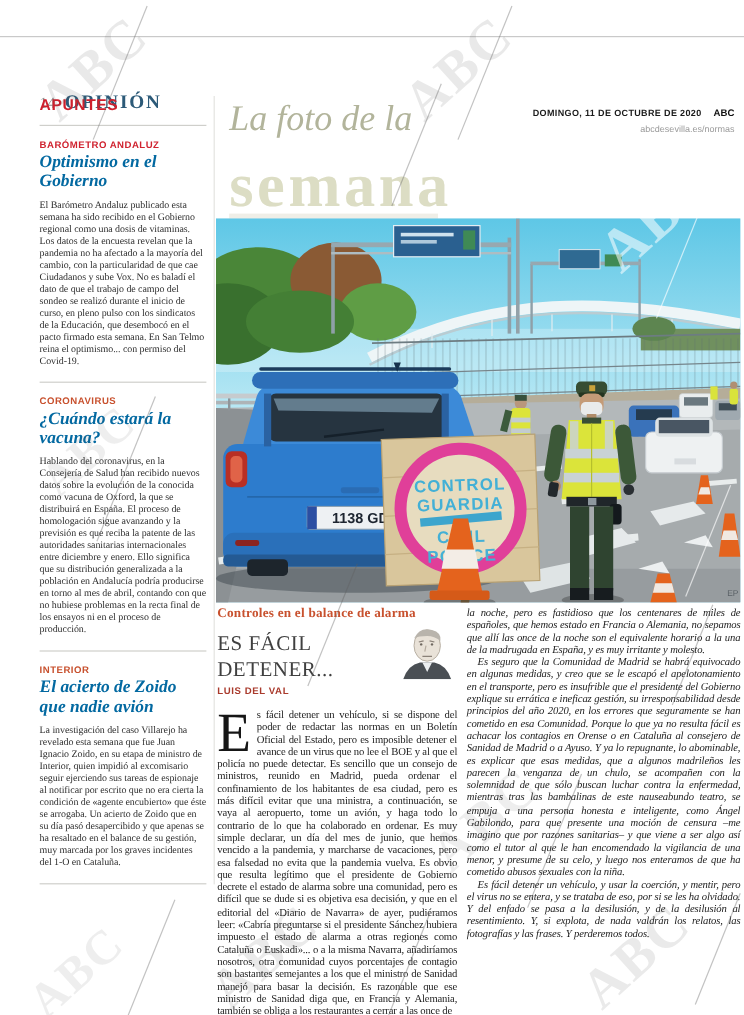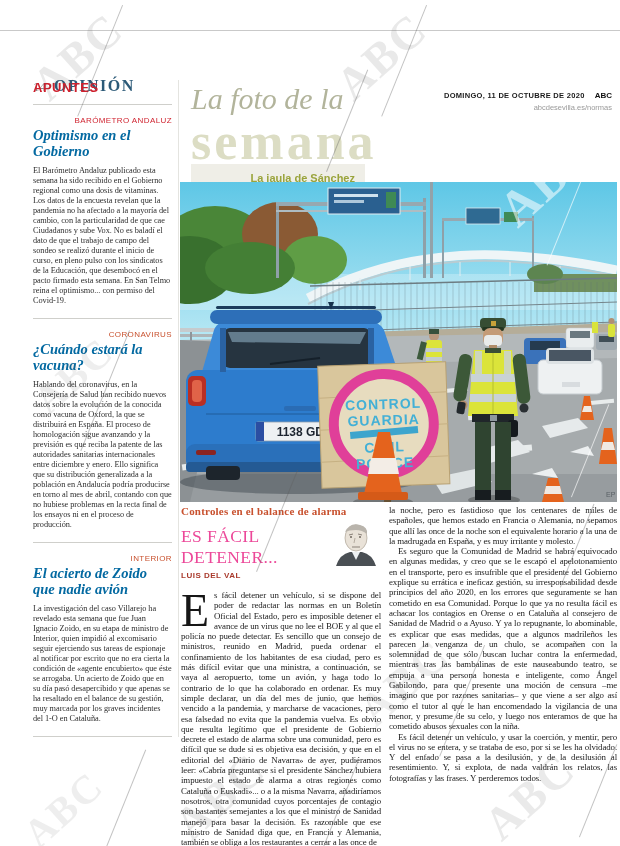--- a/index.html
+++ b/index.html
@@ -16,46 +16,46 @@
   .hdr-date{font-size:7.5px;font-weight:bold;color:#1a1a1a;letter-spacing:.3px;}
   .hdr-brand{font-size:8px;font-weight:bold;color:#111;margin-left:10px;}
   .hdr-site{font-size:7.5px;color:#9a9a9a;margin-top:1px;}
 
   
   #sidebar{position:absolute;left:33px;top:80px;width:139px;padding-right:6px;border-right:1px solid #e4e4e0;}
   .apuntes{font-family:"Liberation Sans",sans-serif;font-weight:bold;font-size:13px;color:#cf202d;
            letter-spacing:.5px;padding-bottom:9px;border-bottom:1px solid #cfcfcb;}
   .side-article{padding:11px 0 12px 0;}
   .side-article + .side-article{border-top:1px solid #cfcfcb;}
-  .side-kicker{font-family:"Liberation Sans",sans-serif;font-weight:normal;font-size:8px;letter-spacing:.4px;color:#c8512e;text-align:right;}
+  .side-kicker{font-family:"Liberation Sans",sans-serif;font-weight:bold;font-size:8px;letter-spacing:.4px;color:#c8512e;}
   .side-kicker.first{color:#d02430;}
   .side-headline{font-size:14.5px;line-height:15.5px;font-weight:bold;font-style:italic;color:#0369a1;margin:3px 0 7px 0;}
   .side-body{font-size:8.3px;line-height:10px;color:#2e2e2e;letter-spacing:-0.05px;}
   .side-endrule{height:1px;background:#cfcfcb;}
 
   
   #feature-head{position:absolute;left:191px;top:84px;width:436px;display:flex;justify-content:flex-end;flex-direction:column;}
   .ftitle{width:250px;}
   .ftitle-1{font-style:italic;font-size:30px;line-height:30px;color:#b2b49b;}
-  .ftitle-2{font-weight:bold;font-size:52px;line-height:44px;color:#dcddc4;letter-spacing:3px;margin-top:6px;}
+  .ftitle-2{font-weight:bold;font-size:52px;line-height:44px;color:#dcddc4;letter-spacing:3px;margin-top:20px;}
   .caption-box{width:156px;background:#efeee7;padding:8px 10px 8px 8px;text-align:right;
                font-family:"Liberation Sans",sans-serif;height:78px;}
   .cap-title{font-size:11px;font-weight:bold;color:#9aa43c;margin-bottom:14px;}
   .cap-body{font-size:9px;line-height:12px;font-weight:bold;color:#1c2733;}
 
   
   #photo{position:absolute;left:180px;top:182px;width:437px;height:320px;background:#9ed7ea;}
   #photo svg{display:block;}
 
   
   .art-kicker{position:absolute;left:181px;top:505px;font-size:11px;font-weight:bold;color:#c8512e;letter-spacing:.2px;}
   #col1{position:absolute;left:181px;top:522px;width:200px;}
-  #col2{position:absolute;left:389px;top:505px;width:228px;}
+  #col2{position:absolute;left:389px;top:505px;width:228px;font-style:italic;}
   .art-headrow{display:flex;justify-content:space-between;align-items:flex-start;}
-  .art-headline{font-size:17.5px;letter-spacing:.4px;color:#ec4899;margin-top:4px;}
+  .art-headline{font-size:17.5px;letter-spacing:.4px;color:#404040;margin-top:4px;}
   .portrait{width:50px;height:46px;flex:0 0 auto;margin-top:-2px;}
   .art-author{font-family:"Liberation Sans",sans-serif;font-size:8px;font-weight:bold;letter-spacing:.5px;
               color:#a93a2c;margin-top:3px;}
   .main-body{font-size:8.9px;line-height:10.3px;text-align:justify;color:#222;letter-spacing:-0.12px;margin:0;}
   #col1 .main-body{margin-top:10px;}
   .dropcap{float:left;font-size:46px;line-height:37px;padding:2px 5px 0 0;color:#161616;}
   #col2 .main-body + .main-body{text-indent:9px;}
 
   
   .wm{position:absolute;font-family:"Liberation Serif",serif;font-weight:bold;font-size:46px;letter-spacing:2px;

